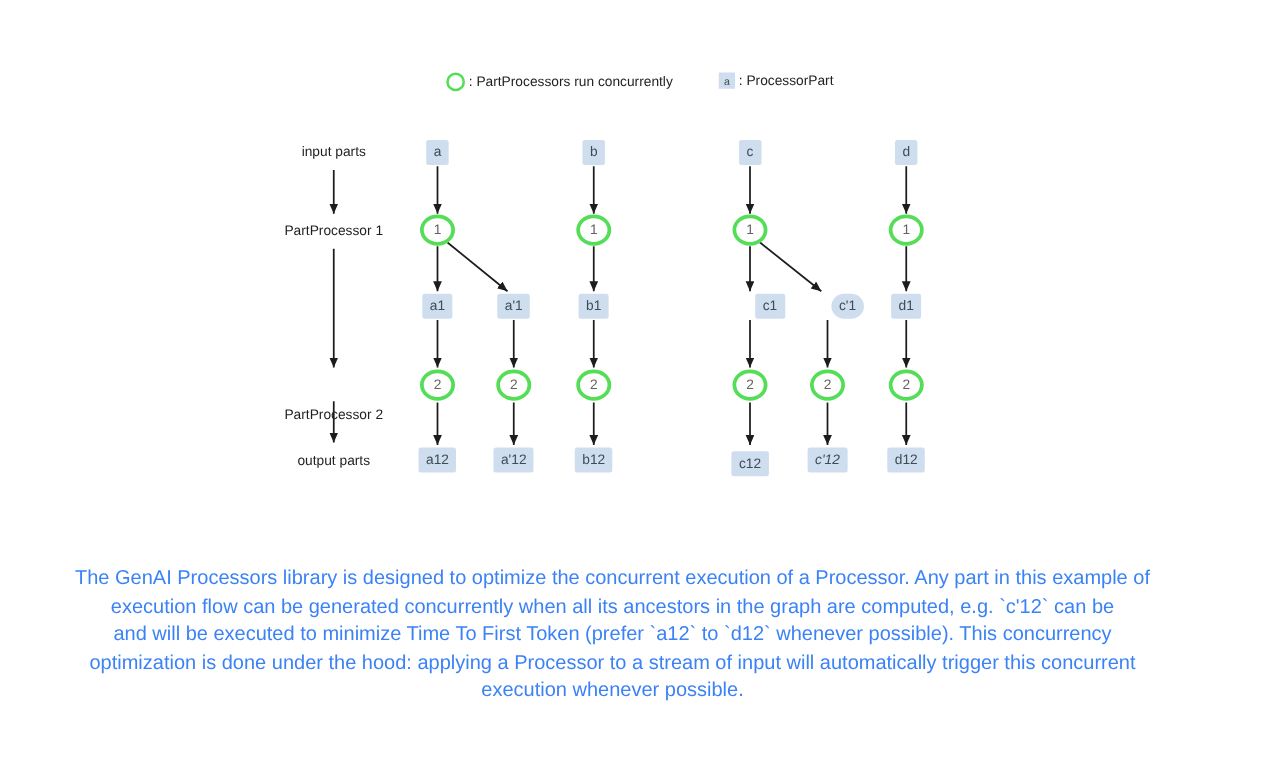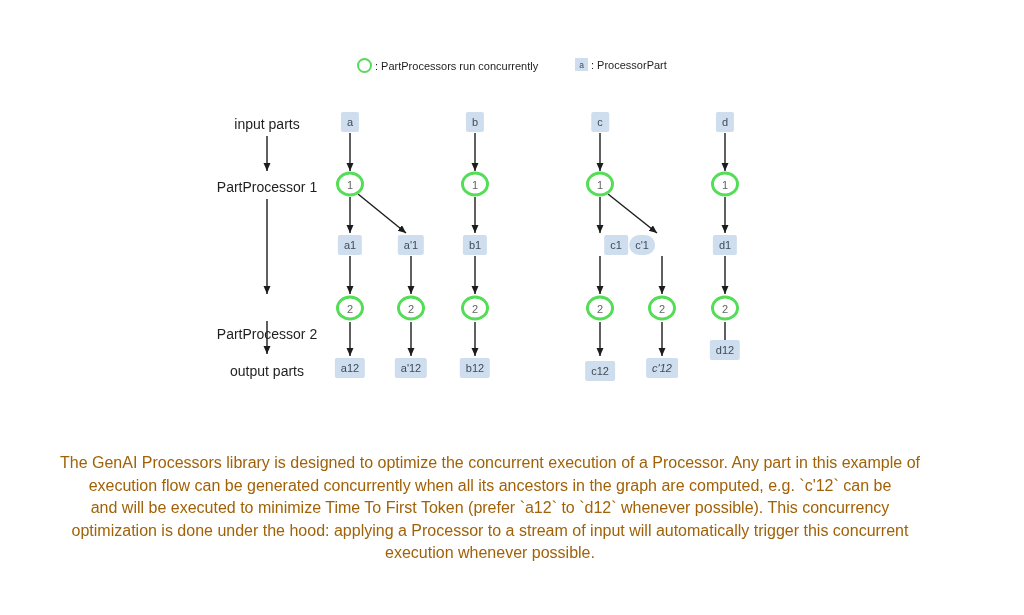--- a/index.html
+++ b/index.html
@@ -5,29 +5,29 @@
   html,body{margin:0;padding:0;background:#ffffff;}
   .canvas{position:relative;width:1024px;height:615px;background:#ffffff;overflow:hidden;
           font-family:"Liberation Sans",sans-serif;}
   .arrows{position:absolute;left:0;top:0;}
   .node-box{position:absolute;transform:translate(-50%,0);background:#cfdeee;color:#3f4c57;
             font-size:11px;line-height:12px;padding:4px 6px;border-radius:2px;
             white-space:nowrap;text-align:center;}
   .circle{position:absolute;transform:translate(-50%,-50%);width:28px;height:25px;
           box-sizing:border-box;border:3px solid #54dd56;border-radius:50%;background:#fff;
           color:#636363;font-size:11px;display:flex;align-items:center;justify-content:center;}
-  .row-label{position:absolute;transform:translate(-50%,0);font-size:14px;color:#1f1f1f;
+  .row-label{position:absolute;transform:translate(-50%,0);font-size:11px;color:#1f1f1f;
              white-space:nowrap;}
   .legend-item{position:absolute;display:flex;align-items:center;font-size:11px;color:#1f1f1f;gap:3px;}
   .legend-circle{width:15px;height:15px;border:2.5px solid #54dd56;border-radius:50%;
                  box-sizing:border-box;background:#fff;}
   .legend-square{width:13px;height:13px;background:#cfdeee;color:#3f4c57;font-size:8.5px;
                  display:flex;align-items:center;justify-content:center;}
   .para{position:absolute;left:0;top:452px;width:980px;text-align:center;font-size:16px;
-        line-height:22.5px;color:#a16207;}
+        line-height:22.5px;color:#3b82f6;}
 </style>
 </head>
 <body>
 
 <div class="canvas">
 
   <svg class="arrows" width="1024" height="615">
     <defs>
       <marker id="ah" markerUnits="userSpaceOnUse" markerWidth="9" markerHeight="8" refX="8" refY="3.5" orient="auto">
         <path d="M0,0 L8,3.5 L0,7 Z" fill="#1c1c1c"></path>
@@ -88,36 +88,36 @@
 
   <div class="circle" style="left:350px;top:184px;">1</div>
   <div class="circle" style="left:475px;top:184px;">1</div>
   <div class="circle" style="left:600px;top:184px;">1</div>
   <div class="circle" style="left:725px;top:184px;">1</div>
 
   <div class="node-box" style="left:350px;top:235px;">a1</div>
   <div class="node-box" style="left:411px;top:235px;">a'1</div>
   <div class="node-box" style="left:475px;top:235px;">b1</div>
   <div class="node-box" style="left:616px;top:235px;">c1</div>
-  <div class="node-box" style="left:642px;top:235px;border-radius:10px;">c'1</div>
+  <div class="node-box" style="left:678px;top:235px;border-radius:10px;">c'1</div>
   <div class="node-box" style="left:725px;top:235px;">d1</div>
 
   <div class="circle" style="left:350px;top:308px;">2</div>
   <div class="circle" style="left:411px;top:308px;">2</div>
   <div class="circle" style="left:475px;top:308px;">2</div>
   <div class="circle" style="left:600px;top:308px;">2</div>
   <div class="circle" style="left:662px;top:308px;">2</div>
   <div class="circle" style="left:725px;top:308px;">2</div>
 
   <div class="node-box" style="left:350px;top:358px;">a12</div>
   <div class="node-box" style="left:411px;top:358px;">a'12</div>
   <div class="node-box" style="left:475px;top:358px;">b12</div>
   <div class="node-box" style="left:600px;top:342px;margin-top:19px;">c12</div>
   <div class="node-box" style="left:662px;top:358px;font-style:italic;">c'12</div>
-  <div class="node-box" style="left:725px;top:340px;">d12</div>
+  <div class="node-box" style="left:725px;top:358px;">d12</div>
 
   <div class="para">
     <div>The GenAI Processors library is designed to optimize the concurrent execution of a Processor. Any part in this example of</div>
     <div>execution flow can be generated concurrently when all its ancestors in the graph are computed, e.g. `c'12` can be</div>
     <div>and will be executed to minimize Time To First Token (prefer `a12` to `d12` whenever possible). This concurrency</div>
     <div>optimization is done under the hood: applying a Processor to a stream of input will automatically trigger this concurrent</div>
     <div>execution whenever possible.</div>
   </div>
 
 </div>

